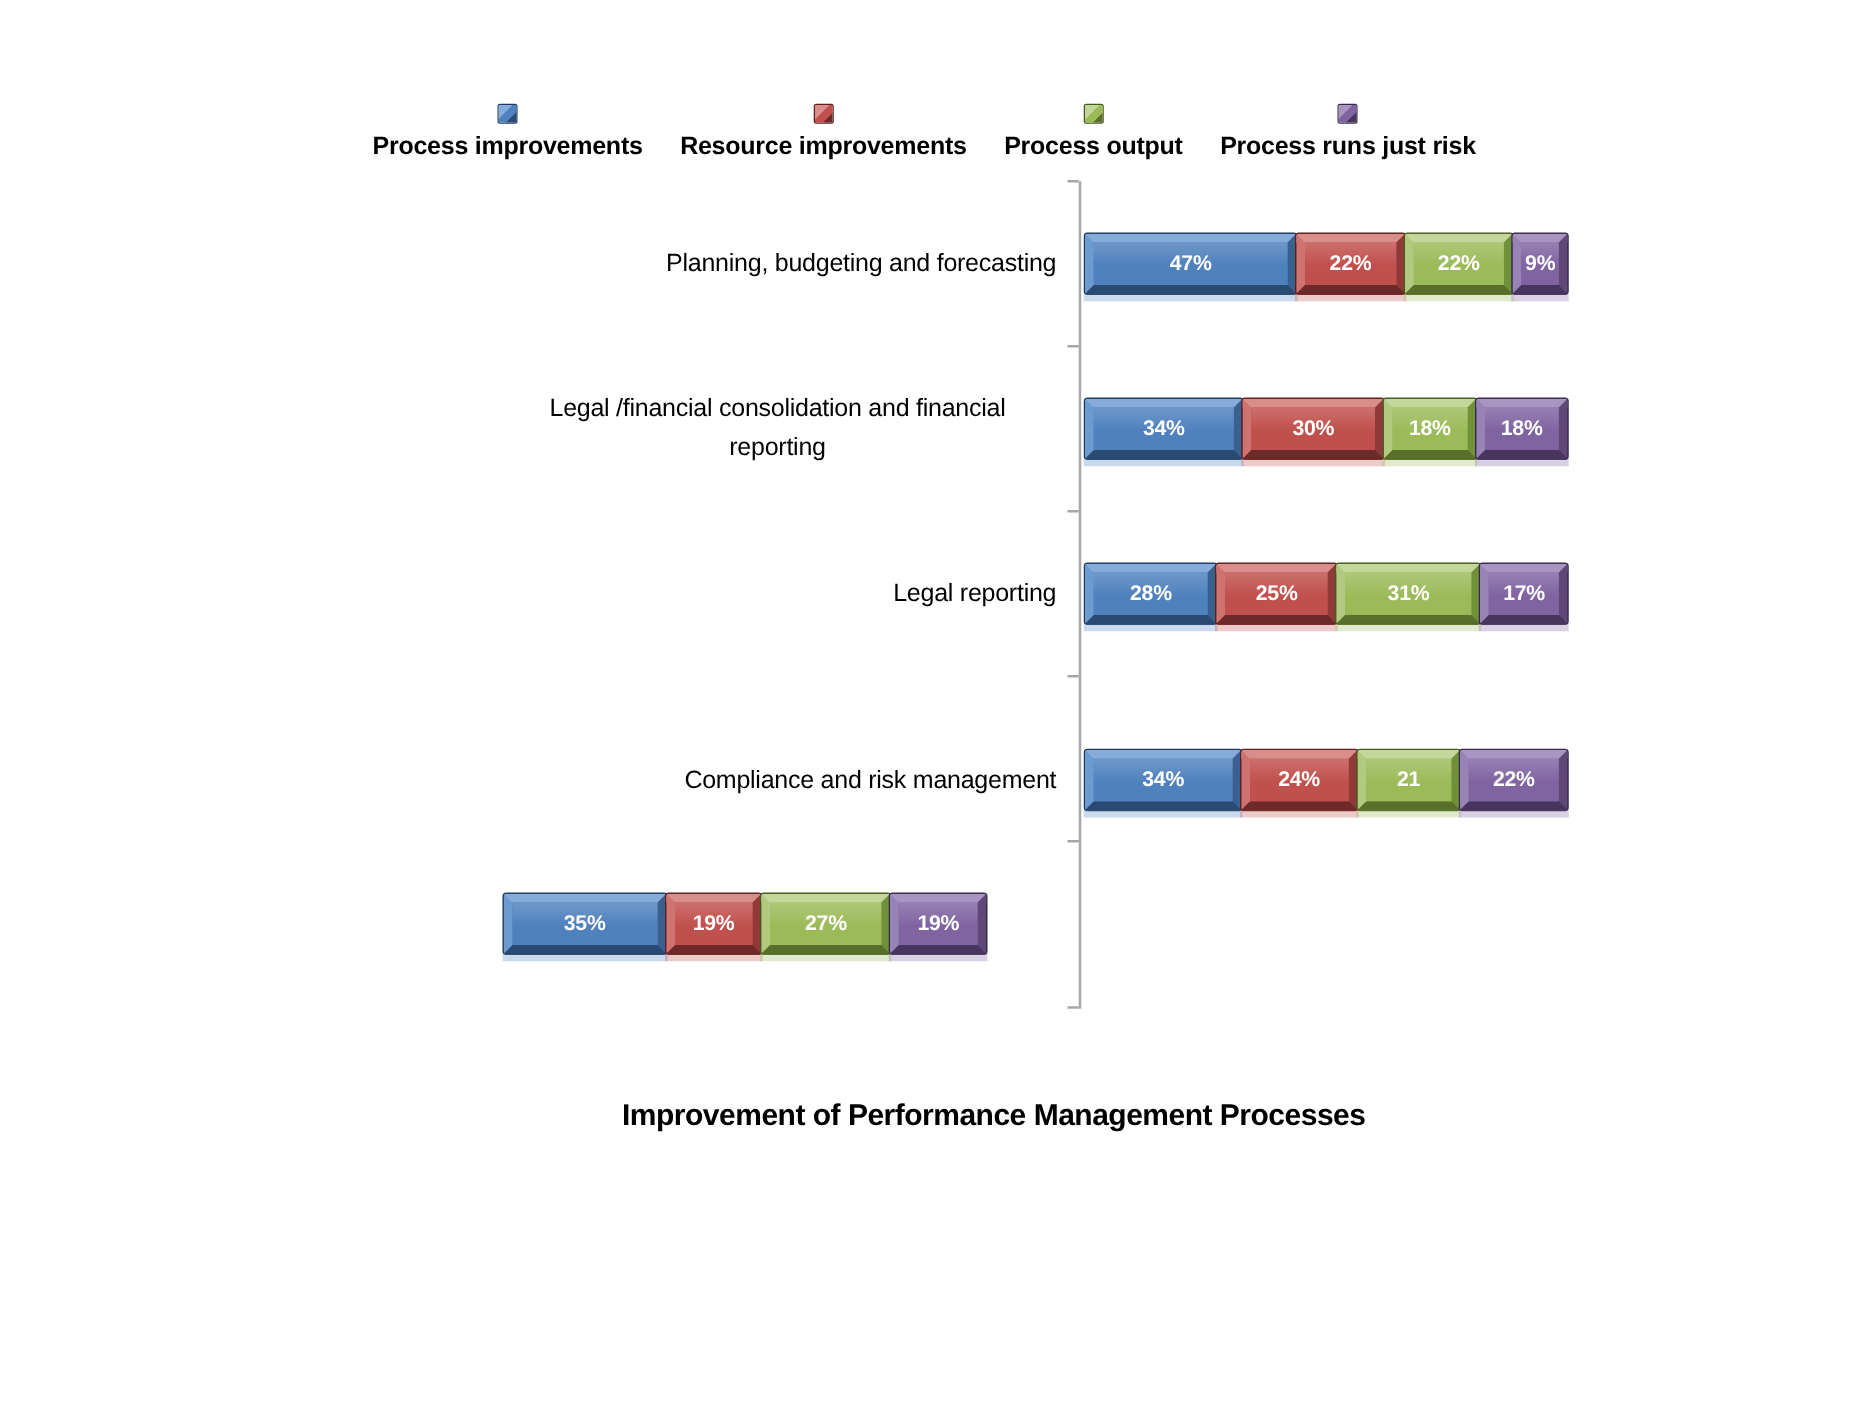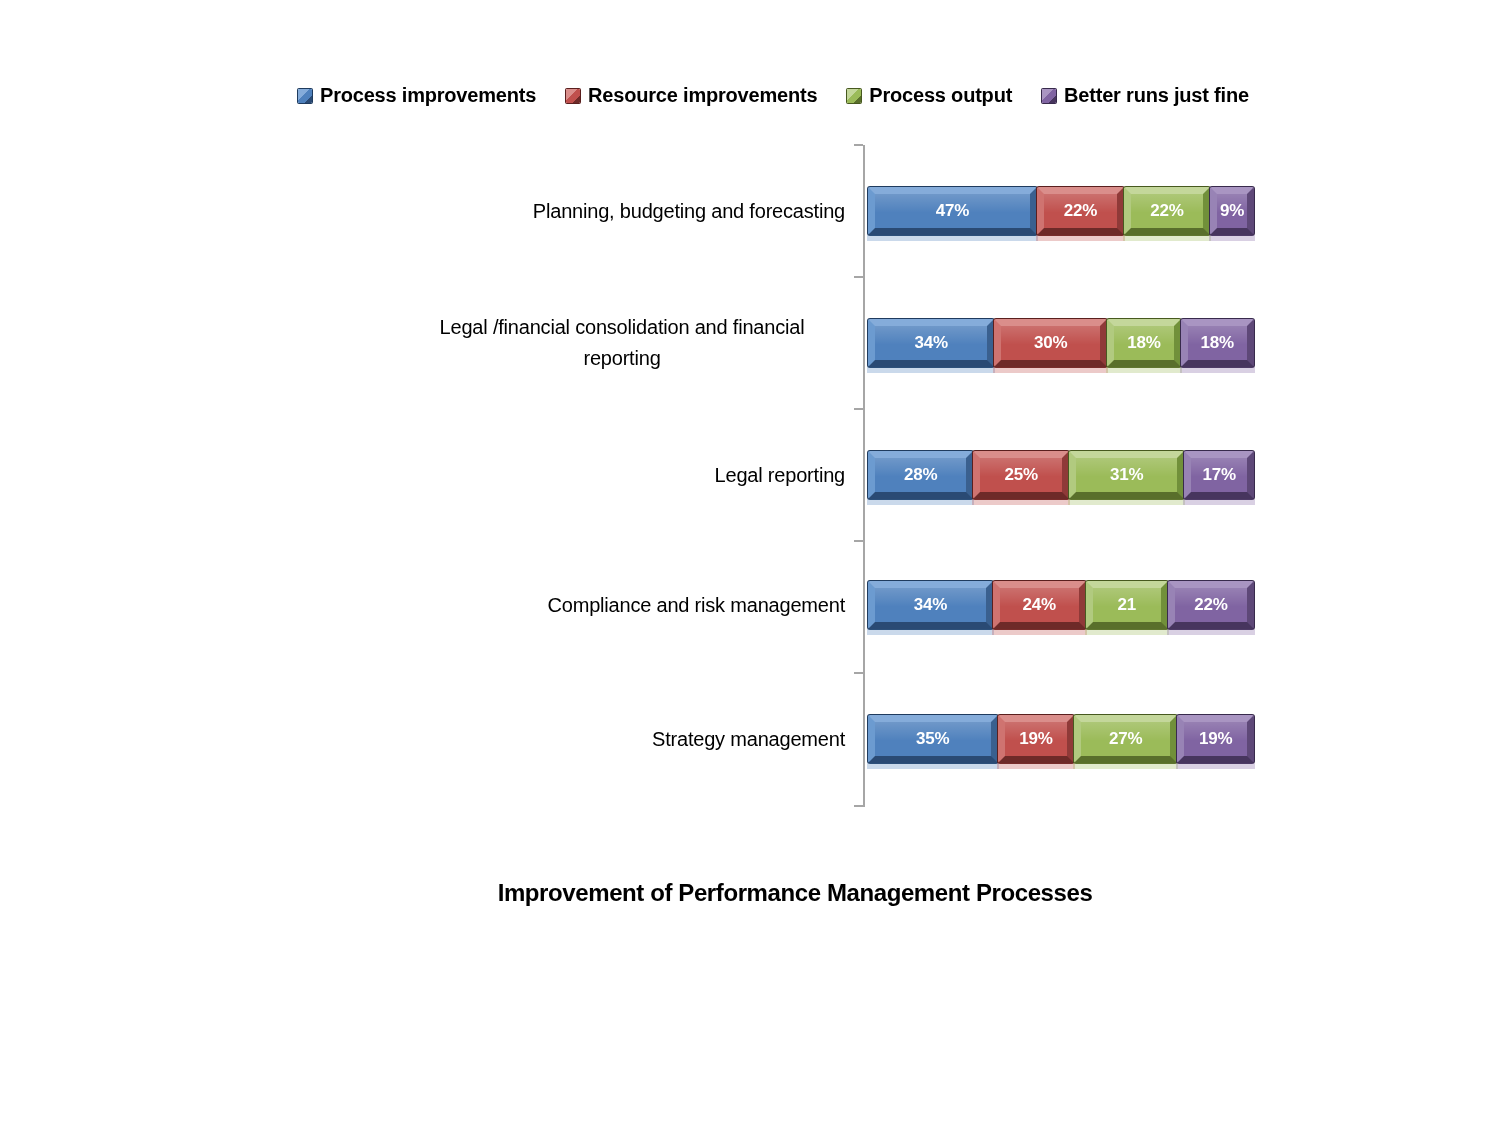--- a/index.html
+++ b/index.html
@@ -4,21 +4,21 @@
 <style>
   html,body{margin:0;padding:0;}
   body{
     width:1500px;height:1125px;position:relative;background:#ffffff;
     font-family:"Liberation Sans", sans-serif;color:#000;overflow:hidden;
   }
   
   .legend{
     position:absolute;top:84px;left:298px;display:flex;align-items:center;gap:30px;
   }
-  .legend-item{display:flex;align-items:center;gap:8px;}
+  .legend-item{display:flex;align-items:center;gap:8px;flex-direction:column;}
   .legend-label{font-size:20px;font-weight:bold;letter-spacing:-0.2px;white-space:nowrap;}
   .swatch{width:14px;height:14px;border-radius:1px;flex:0 0 auto;}
   .sw0{background:linear-gradient(135deg,var(--s0-top) 0 40%,var(--s0-base) 40% 72%,var(--s0-bottom) 72%);box-shadow:0 0 0 1px var(--s0-edge);}
   .sw1{background:linear-gradient(135deg,var(--s1-top) 0 40%,var(--s1-base) 40% 72%,var(--s1-bottom) 72%);box-shadow:0 0 0 1px var(--s1-edge);}
   .sw2{background:linear-gradient(135deg,var(--s2-top) 0 40%,var(--s2-base) 40% 72%,var(--s2-bottom) 72%);box-shadow:0 0 0 1px var(--s2-edge);}
   .sw3{background:linear-gradient(135deg,var(--s3-top) 0 40%,var(--s3-base) 40% 72%,var(--s3-bottom) 72%);box-shadow:0 0 0 1px var(--s3-edge);}
   
   .axis-line{position:absolute;left:863px;top:145px;width:2px;height:662px;background:var(--axis-line);}
   .tick{position:absolute;left:854px;width:9px;height:2px;background:var(--axis-line);}
   .row{position:absolute;left:399px;width:855px;height:132px;display:flex;align-items:center;}
@@ -67,21 +67,21 @@
     <div class="legend-item">
       <span class="swatch sw1"></span>
       <span class="legend-label">Resource improvements</span>
     </div>
     <div class="legend-item">
       <span class="swatch sw2"></span>
       <span class="legend-label">Process output</span>
     </div>
     <div class="legend-item">
       <span class="swatch sw3"></span>
-      <span class="legend-label">Better runs just fine</span>
+      <span class="legend-label">Process runs just risk</span>
     </div>
   </div>
 
   <div class="axis-line"></div>
   <div class="tick" style="top:144px"></div>
   <div class="tick" style="top:276px"></div>
   <div class="tick" style="top:408px"></div>
   <div class="tick" style="top:540px"></div>
   <div class="tick" style="top:672px"></div>
   <div class="tick" style="top:805px"></div>
@@ -139,44 +139,41 @@
         </div>
       <div class="seg s2" style="flex-grow: 31;">
           <span>31%</span>
         </div>
       <div class="seg s3" style="flex-grow: 17;">
           <span>17%</span>
         </div>
     </div>
   </div>
 
-  <div class="row" style="top:539px">
+  <div class="row" style="top:558px">
     <div class="cat-label">
         <span>Compliance and risk management</span>
       </div>
     <div class="bar">
       <div class="seg s0" style="flex-grow: 34;">
           <span>34%</span>
         </div>
       <div class="seg s1" style="flex-grow: 24;">
           <span>24%</span>
         </div>
       <div class="seg s2" style="flex-grow: 21;">
           <span>21</span>
         </div>
       <div class="seg s3" style="flex-grow: 22;">
           <span>22%</span>
         </div>
     </div>
   </div>
 
   <div class="row" style="top:673px">
-    <div class="cat-label">
-        <span>Strategy management</span>
-      </div>
     <div class="bar">
       <div class="seg s0" style="flex-grow: 35;">
           <span>35%</span>
         </div>
       <div class="seg s1" style="flex-grow: 19;">
           <span>19%</span>
         </div>
       <div class="seg s2" style="flex-grow: 27;">
           <span>27%</span>
         </div>

